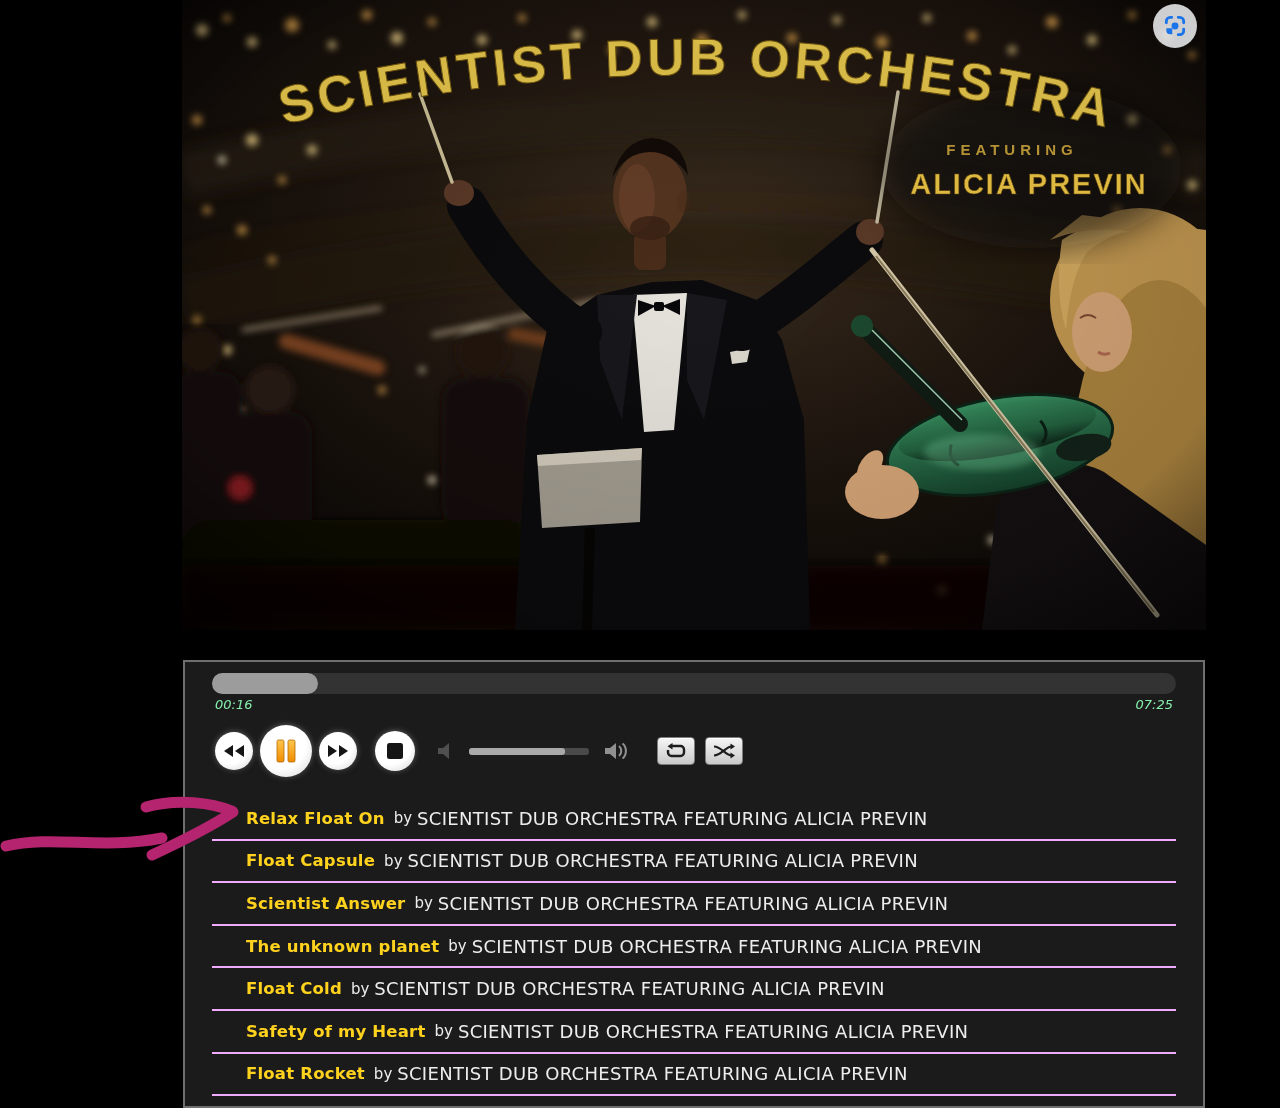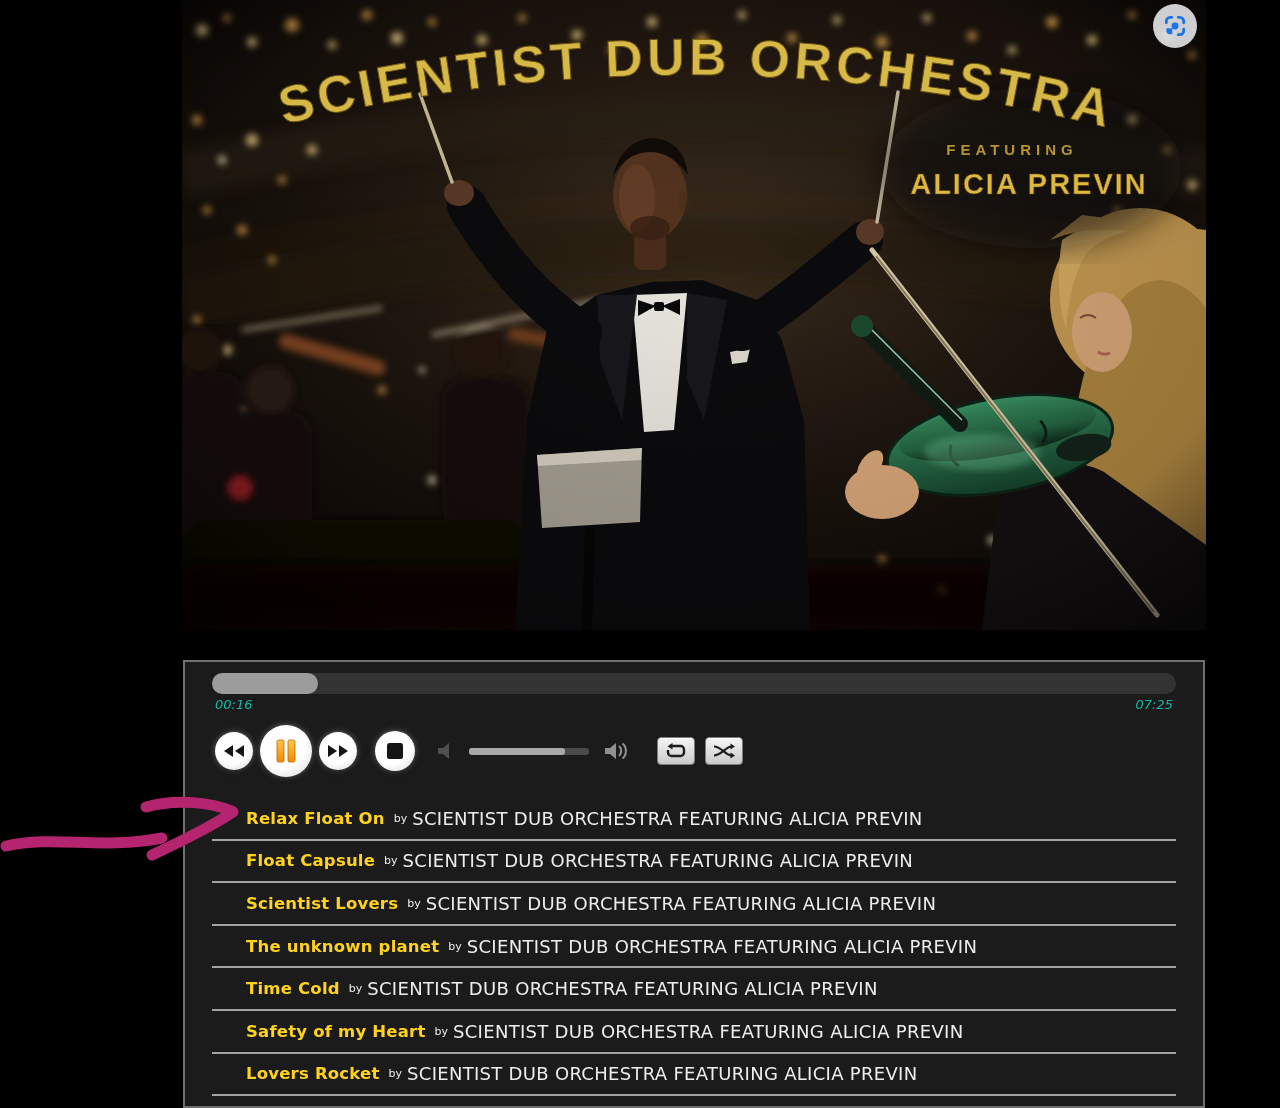--- a/index.html
+++ b/index.html
@@ -14,43 +14,43 @@
   .lens-btn{position:absolute;left:1153px;top:4px;width:44px;height:44px;border-radius:50%;
             background:rgba(233,235,238,0.88);display:flex;align-items:center;justify-content:center;
             cursor:pointer;z-index:5;}
 
   
   .player{position:absolute;left:183px;top:660px;width:1022px;height:448px;background:#1b1b1b;
           border:2px solid #6f6f6f;box-sizing:border-box;z-index:2;}
   .seek{margin:11px 27px 0;height:21px;background:#333;border-radius:11px;cursor:pointer;}
   .seek-fill{height:100%;width:11%;background:#9c9c9c;border-radius:11px;}
   .time-row{display:flex;justify-content:space-between;margin:3px 30px 0;font-style:italic;
-            font-size:13px;color:#14b8a6;}
+            font-size:13px;color:#86efac;}
   .controls{display:flex;align-items:center;padding-left:30px;margin-top:10px;height:58px;}
   .btn-circle{border-radius:50%;border:none;padding:0;display:flex;align-items:center;justify-content:center;
               background:radial-gradient(circle at 40% 35%,#fff 55%,#d9d9d9 95%);
               box-shadow:0 0 6px rgba(255,255,255,0.35),0 2px 5px rgba(0,0,0,0.65);cursor:pointer;}
   .btn-rewind,.btn-forward{width:38px;height:38px;}
   .btn-pause{width:52px;height:52px;margin:0 7px;}
   .btn-stop{width:40px;height:40px;margin-left:18px;}
   .vol-min{margin-left:22px;display:flex;cursor:pointer;}
   .vol-track{width:120px;height:7px;background:#4a4a4a;border-radius:3px;margin-left:12px;cursor:pointer;}
   .vol-fill{height:100%;width:80%;background:#a9a9a9;border-radius:3px;}
   .vol-max{margin-left:16px;display:flex;cursor:pointer;}
   .sq-btn{width:38px;height:28px;border-radius:4px;border:1px solid #7d7d7d;margin-left:26px;
           background:linear-gradient(#f6f6f6,#c9c9c9);display:flex;align-items:center;justify-content:center;
           box-shadow:inset 0 1px 0 #fff;cursor:pointer;}
   .sq-btn + .sq-btn{margin-left:10px;}
 
   
   .playlist{margin:18px 27px 0;}
-  .track-row{height:40.6px;display:flex;align-items:center;border-bottom:2px solid #a3a3a3;
+  .track-row{height:40.6px;display:flex;align-items:center;border-bottom:2px solid #f0abfc;
              padding-left:34px;cursor:pointer;}
   .track-title{font-size:16.5px;font-weight:bold;color:#ffd21e;letter-spacing:0.2px;cursor:pointer;}
-  .track-by{font-size:11px;color:#ededed;margin-left:9px;}
+  .track-by{font-size:15px;color:#ededed;margin-left:9px;}
   .track-artist{font-size:18px;color:#ededed;margin-left:5px;letter-spacing:0.3px;}
 
   
   .arrow-svg{position:absolute;left:0;top:780px;z-index:6;pointer-events:none;}
 </style>
 </head>
 <body>
 
 <div class="stage">
 
@@ -349,41 +349,41 @@
           <span class="track-title">Relax Float On</span>
           <span class="track-by">by</span>
           <span class="track-artist">SCIENTIST DUB ORCHESTRA FEATURING ALICIA PREVIN</span>
         </div>
         <div class="track-row">
           <span class="track-title">Float Capsule</span>
           <span class="track-by">by</span>
           <span class="track-artist">SCIENTIST DUB ORCHESTRA FEATURING ALICIA PREVIN</span>
         </div>
         <div class="track-row">
-          <span class="track-title">Scientist Lovers</span>
+          <span class="track-title">Scientist Answer</span>
           <span class="track-by">by</span>
           <span class="track-artist">SCIENTIST DUB ORCHESTRA FEATURING ALICIA PREVIN</span>
         </div>
         <div class="track-row">
           <span class="track-title">The unknown planet</span>
           <span class="track-by">by</span>
           <span class="track-artist">SCIENTIST DUB ORCHESTRA FEATURING ALICIA PREVIN</span>
         </div>
         <div class="track-row">
-          <span class="track-title">Time Cold</span>
+          <span class="track-title">Float Cold</span>
           <span class="track-by">by</span>
           <span class="track-artist">SCIENTIST DUB ORCHESTRA FEATURING ALICIA PREVIN</span>
         </div>
         <div class="track-row">
           <span class="track-title">Safety of my Heart</span>
           <span class="track-by">by</span>
           <span class="track-artist">SCIENTIST DUB ORCHESTRA FEATURING ALICIA PREVIN</span>
         </div>
         <div class="track-row">
-          <span class="track-title">Lovers Rocket</span>
+          <span class="track-title">Float Rocket</span>
           <span class="track-by">by</span>
           <span class="track-artist">SCIENTIST DUB ORCHESTRA FEATURING ALICIA PREVIN</span>
         </div>
       </div>
   </div>
 
   <svg class="arrow-svg" width="260" height="110" viewBox="0 0 260 110">
     <g fill="none" stroke-width="11" stroke-linecap="round" stroke-linejoin="round">
       <path class="arrow-stroke" d="M6,66 C55,55 100,70 162,58" stroke="#b5246e"></path>
       <path class="arrow-stroke" d="M152,75 C180,62 215,44 233,32" stroke="#b5246e"></path>

